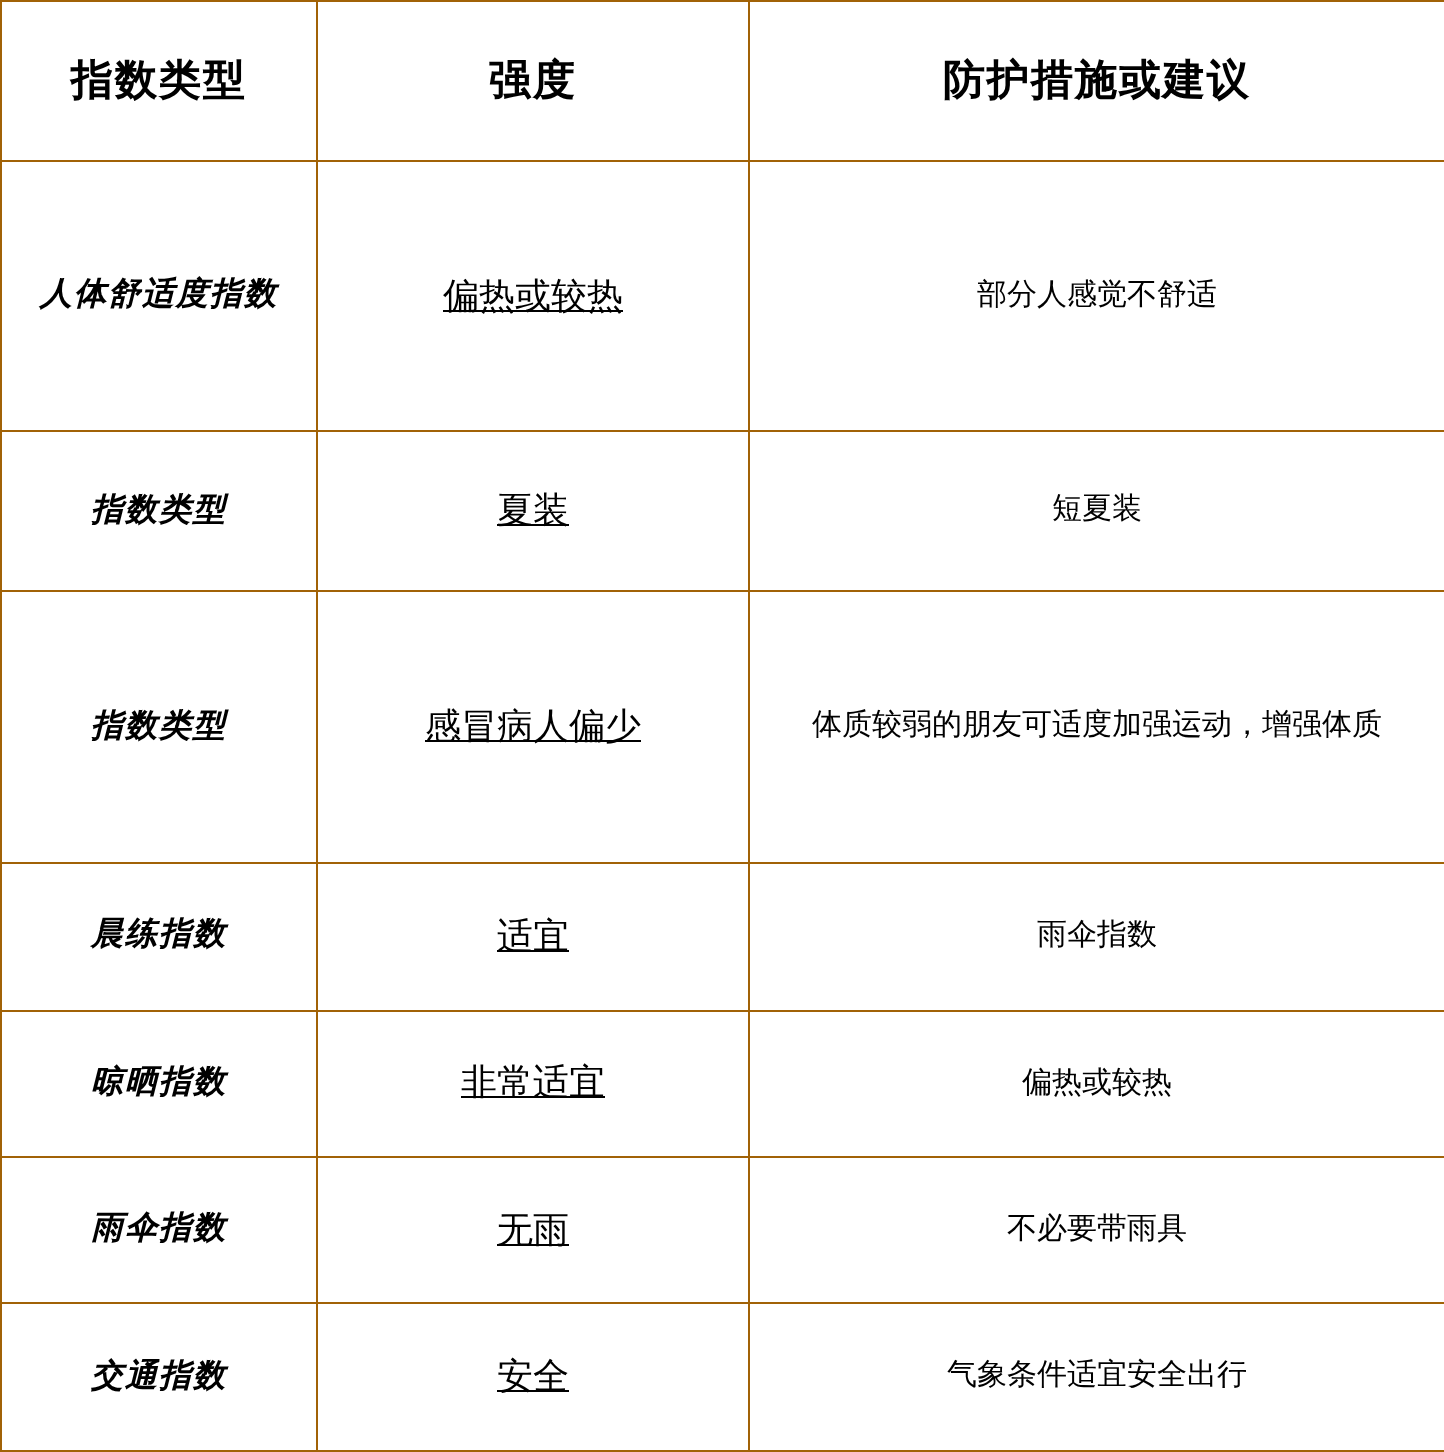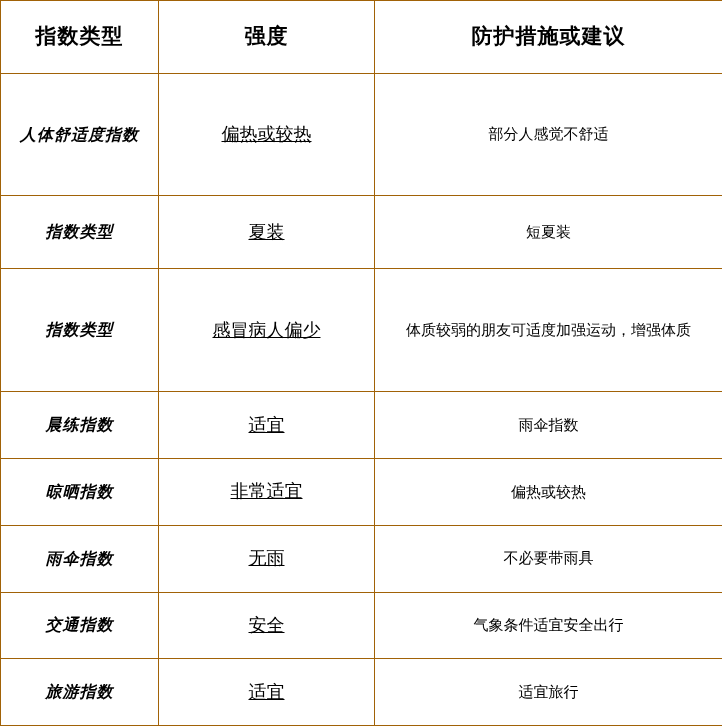--- a/index.html
+++ b/index.html
@@ -120,20 +120,15 @@
         <td class="adv-cell">不必要带雨具</td>
       </tr>
 
 
       <tr class="r-7">
         <td class="type-cell">交通指数</td>
         <td class="val-cell">安全</td>
         <td class="adv-cell">气象条件适宜安全出行</td>
       </tr>
 
-      <tr class="r-8">
-        <td class="type-cell">旅游指数</td>
-        <td class="val-cell">适宜</td>
-        <td class="adv-cell">适宜旅行</td>
-      </tr>
     </tbody>
   </table>
 </div>
 
 </body></html>

